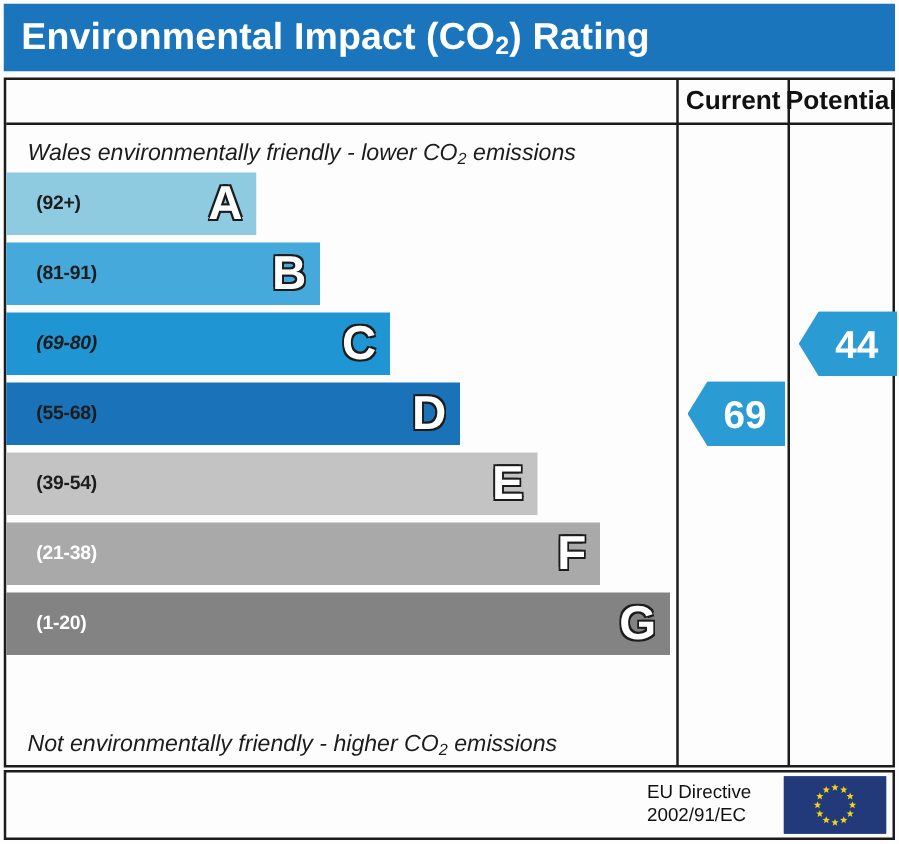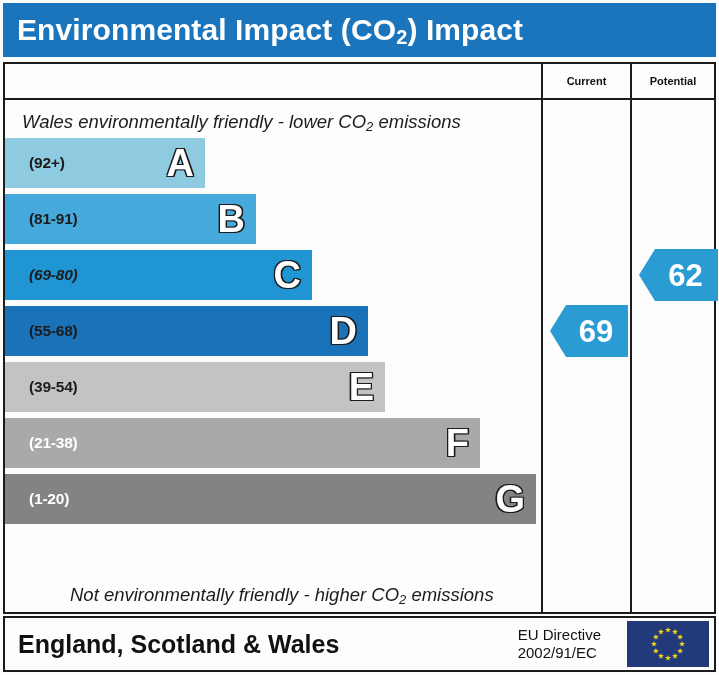--- a/index.html
+++ b/index.html
@@ -80,21 +80,21 @@
     background: #1c1c1c;
   }
 
   .col-head {
     position: absolute;
     top: 0;
     height: 34px;
     display: flex;
     align-items: center;
     justify-content: center;
-    font-size: 11px;
+    font-size: 21px;
     font-weight: bold;
     color: #111111;
   }
   .col-head.current   { left: 538px; width: 87px; }
   .col-head.potential { left: 627px; width: 82px; }
 
   
   .caption {
     position: absolute;
     left: 17px;
@@ -103,21 +103,21 @@
     color: #1c1c1c;
     white-space: nowrap;
   }
   .caption sub {
     font-size: 13px;
     vertical-align: baseline;
     position: relative;
     top: 3px;
   }
   .caption.top    { top: 47px; }
-  .caption.bottom { top: 520px; margin-left: 48px; }
+  .caption.bottom { top: 520px; }
 
   
   .bands {
     position: absolute;
     left: 0;
     top: 0;
   }
   .band {
     position: absolute;
     left: 0;
@@ -205,21 +205,21 @@
     background: #223A7A;
   }
   .eu-flag svg { display: block; width: 100%; height: 100%; }
 </style>
 </head>
 <body>
 
 <div id="epc">
 
   <div class="title-bar">
-    <div class="title-text"><span>Environmental Impact (CO</span><sub>2</sub><span>) Impact</span></div>
+    <div class="title-text"><span>Environmental Impact (CO</span><sub>2</sub><span>) Rating</span></div>
   </div>
 
   <div class="grid">
 
     <div class="hrule-head"></div>
     <div class="vrule c1"></div>
     <div class="vrule c2"></div>
 
     <div class="col-head current">Current</div>
     <div class="col-head potential">Potential</div>
@@ -237,46 +237,45 @@
           <span class="band-letter">B</span>
         </div>
         <div class="band" style="top: 186px; width: 307px; background: rgb(31, 149, 211);">
           <span class="band-range" style="color: rgb(28, 28, 28); font-style: italic;">(69-80)</span>
           <span class="band-letter">C</span>
         </div>
         <div class="band" style="top: 242px; width: 363px; background: rgb(26, 114, 184);">
           <span class="band-range" style="color: rgb(28, 28, 28);">(55-68)</span>
           <span class="band-letter">D</span>
         </div>
-        <div class="band" style="top: 298px; width: 380px; background: rgb(195, 195, 195);">
+        <div class="band" style="top: 298px; width: 425px; background: rgb(195, 195, 195);">
           <span class="band-range" style="color: rgb(28, 28, 28);">(39-54)</span>
           <span class="band-letter">E</span>
         </div>
         <div class="band" style="top: 354px; width: 475px; background: rgb(169, 169, 169);">
           <span class="band-range" style="color: rgb(255, 255, 255);">(21-38)</span>
           <span class="band-letter">F</span>
         </div>
         <div class="band" style="top: 410px; width: 531px; background: rgb(131, 131, 131);">
           <span class="band-range" style="color: rgb(255, 255, 255);">(1-20)</span>
           <span class="band-letter">G</span>
         </div>
       </div>
 
     <div id="ratings-container">
         <div class="rating" style="left: 545px; width: 78px; top: 241px; background: rgb(43, 155, 212);">
           <span class="rating-value">69</span>
         </div>
         <div class="rating" style="left: 634px; width: 79px; top: 185px; background: rgb(43, 155, 212);">
-          <span class="rating-value">62</span>
+          <span class="rating-value">44</span>
         </div>
       </div>
   </div>
 
   <div class="footer">
-    <div class="footer-title">England, Scotland &amp; Wales</div>
     <div class="eu-directive">
       <div>EU Directive</div>
       <div>2002/91/EC</div>
     </div>
     <div class="eu-flag">
       <svg viewBox="0 0 82 46" xmlns="http://www.w3.org/2000/svg" aria-hidden="true">
         <rect x="0" y="0" width="82" height="46" fill="#223A7A"></rect>
         <g id="eu-stars" fill="#F5D316">
             <path d="M41.00,5.90L41.77,7.95L43.95,8.04L42.24,9.40L42.82,11.51L41.00,10.30L39.18,11.51L39.76,9.40L38.05,8.04L40.23,7.95ZM48.00,7.78L48.77,9.82L50.95,9.92L49.24,11.28L49.82,13.38L48.00,12.18L46.18,13.38L46.76,11.28L45.05,9.92L47.23,9.82ZM53.12,12.90L53.89,14.95L56.07,15.04L54.36,16.40L54.95,18.51L53.12,17.30L51.30,18.51L51.89,16.40L50.18,15.04L52.36,14.95ZM55.00,19.90L55.77,21.95L57.95,22.04L56.24,23.40L56.82,25.51L55.00,24.30L53.18,25.51L53.76,23.40L52.05,22.04L54.23,21.95ZM53.12,26.90L53.89,28.95L56.07,29.04L54.36,30.40L54.95,32.51L53.12,31.30L51.30,32.51L51.89,30.40L50.18,29.04L52.36,28.95ZM48.00,32.02L48.77,34.07L50.95,34.17L49.24,35.53L49.82,37.63L48.00,36.43L46.18,37.63L46.76,35.53L45.05,34.17L47.23,34.07ZM41.00,33.90L41.77,35.95L43.95,36.04L42.24,37.40L42.82,39.51L41.00,38.30L39.18,39.51L39.76,37.40L38.05,36.04L40.23,35.95ZM34.00,32.02L34.77,34.07L36.95,34.17L35.24,35.53L35.82,37.63L34.00,36.43L32.18,37.63L32.76,35.53L31.05,34.17L33.23,34.07ZM28.88,26.90L29.64,28.95L31.82,29.04L30.11,30.40L30.70,32.51L28.88,31.30L27.05,32.51L27.64,30.40L25.93,29.04L28.11,28.95ZM27.00,19.90L27.77,21.95L29.95,22.04L28.24,23.40L28.82,25.51L27.00,24.30L25.18,25.51L25.76,23.40L24.05,22.04L26.23,21.95ZM28.88,12.90L29.64,14.95L31.82,15.04L30.11,16.40L30.70,18.51L28.88,17.30L27.05,18.51L27.64,16.40L25.93,15.04L28.11,14.95ZM34.00,7.78L34.77,9.82L36.95,9.92L35.24,11.28L35.82,13.38L34.00,12.18L32.18,13.38L32.76,11.28L31.05,9.92L33.23,9.82Z" fill="#F5D316"></path>
           </g>

